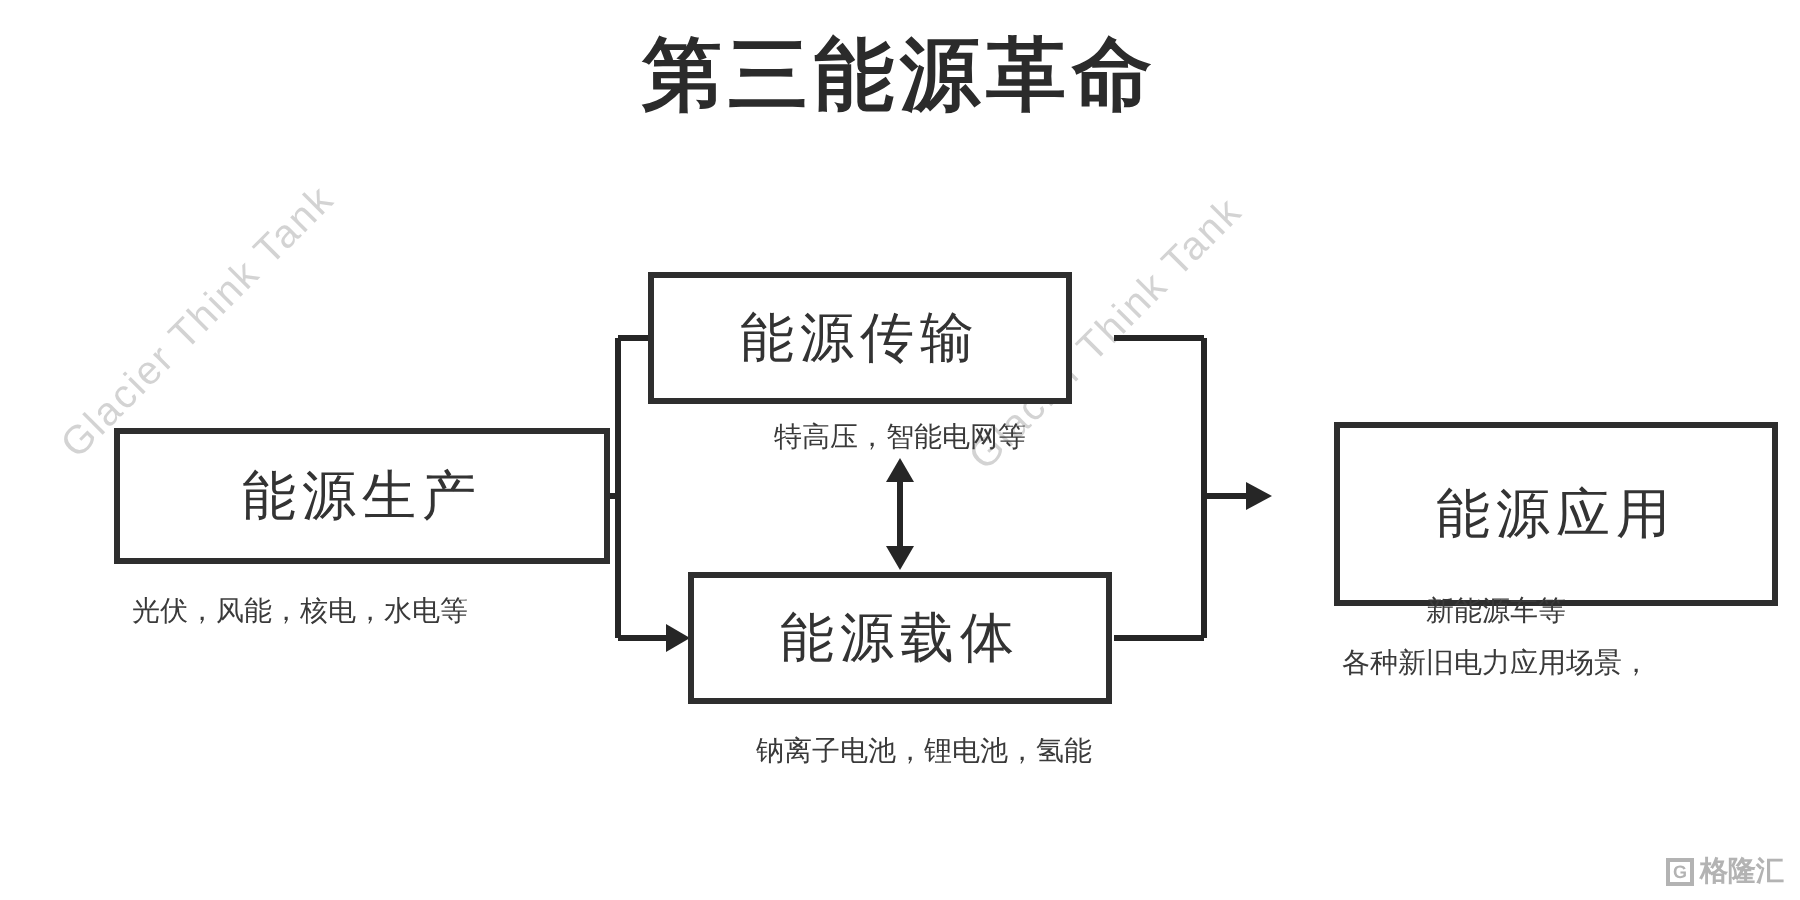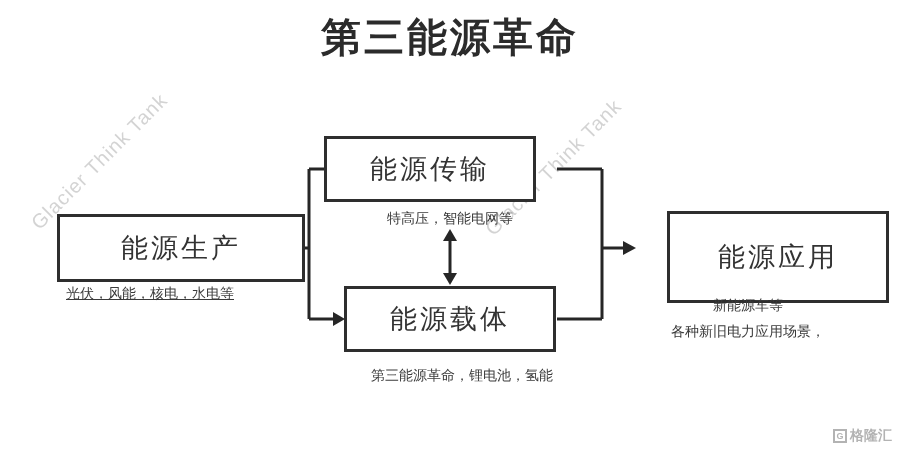--- a/index.html
+++ b/index.html
@@ -31,21 +31,21 @@
   #node-production{left:45px;top:214px;width:248px;height:68px;margin-left:12px;}
   #node-transmission{left:324px;top:136px;width:212px;height:66px;}
   #node-carrier{left:344px;top:286px;width:212px;height:66px;text-align:right;}
   #node-application{left:637px;top:211px;width:222px;height:92px;margin-left:30px;}
   .caption{
     position:absolute;
     font-size:14px;color:#3a3a3a;
     text-align:center;line-height:26px;
     z-index:2;
   }
-  #caption-production{left:18px;top:280px;width:264px;text-decoration:underline;}
+  #caption-production{left:18px;top:292px;width:264px;}
   #caption-transmission{left:344px;top:205px;width:212px;background:transparent;}
   #caption-carrier{left:328px;top:362px;width:268px;}
   #caption-application{left:620px;top:292px;width:256px;}
   .watermark{
     position:absolute;
     transform:rotate(-45deg);
     font-size:20px;
     letter-spacing:1px;
     color:rgba(130,130,130,0.35);
     white-space:nowrap;
@@ -115,21 +115,21 @@
   </div>
   <div class="node" id="node-application">
     <span class="label">能源应用</span>
   </div>
 
   <div class="caption" id="caption-production">光伏，风能，核电，水电等</div>
 
   <div class="caption" id="caption-transmission">特高压，智能电网等</div>
 
   <div class="caption" id="caption-carrier">
-    <div>第三能源革命，锂电池，氢能</div>
+    <div>钠离子电池，锂电池，氢能</div>
   </div>
 
   <div class="caption" id="caption-application">
     <div>新能源车等</div>
     <div>各种新旧电力应用场景，</div>
   </div>
 
   <div class="footer-logo">
     <span class="logo-mark">G</span>
     <span>格隆汇</span>

